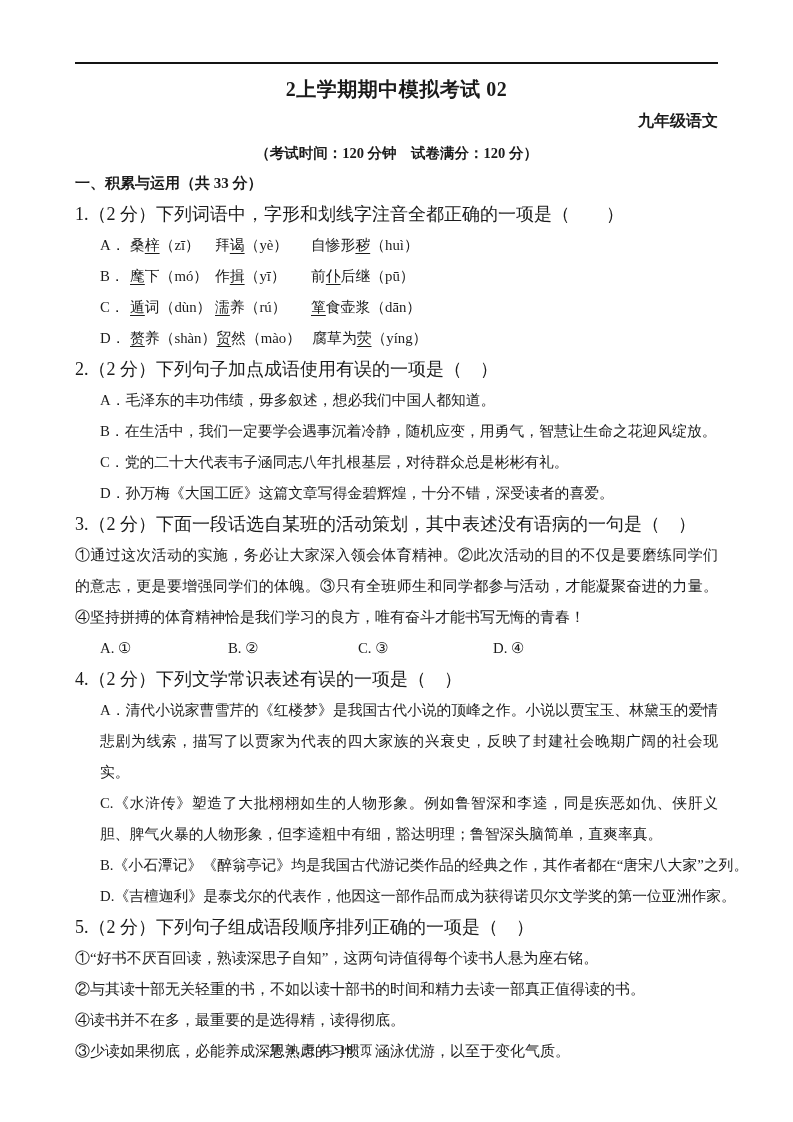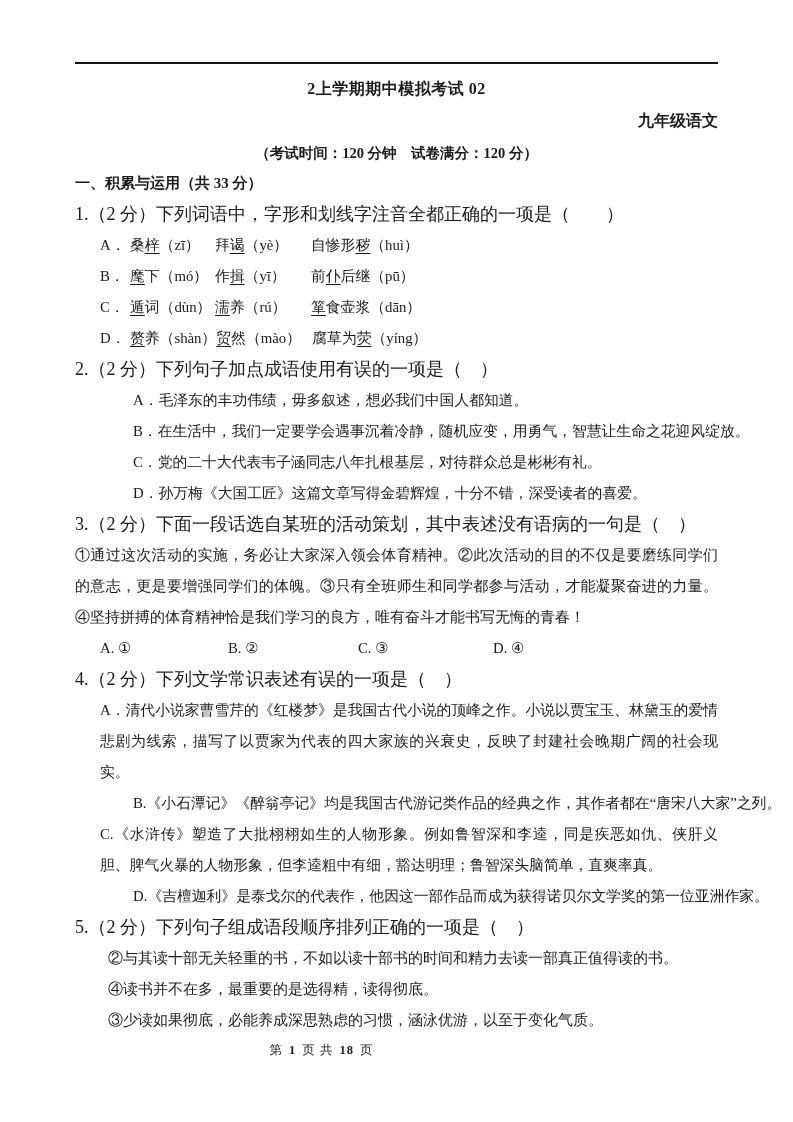--- a/index.html
+++ b/index.html
@@ -3,27 +3,27 @@
 <meta charset="utf-8">
 <style>
   html,body{margin:0;padding:0;}
   body{
     width:793px;height:1122px;position:relative;background:#ffffff;
     font-family:"Liberation Serif","DejaVu Serif",serif;
     color:#1b1b1b;overflow:hidden;
   }
   .content{position:absolute;left:75px;top:62px;width:643px;}
   .rule{height:2px;background:#141414;margin-bottom:10px;}
-  .title{text-align:center;font-weight:bold;font-size:16px;line-height:30px;letter-spacing:.5px;}
+  .title{text-align:center;font-weight:bold;font-size:20px;line-height:30px;letter-spacing:.5px;}
   .subject{text-align:right;font-weight:bold;font-size:16px;line-height:34px;}
   .exam-info{text-align:center;font-weight:bold;font-size:14.5px;line-height:30px;}
   .section{font-weight:bold;font-size:15px;line-height:31px;}
   .stem{font-size:18px;line-height:31px;}
   .q-option{font-size:14.8px;line-height:31px;padding-left:25px;text-align:justify;}
-  .nowrap{white-space:nowrap;margin-left:33px;}
+  .nowrap{white-space:nowrap;}
   .q1row{font-size:14.8px;line-height:31px;padding-left:25px;white-space:nowrap;}
   .q1row .lab{display:inline-block;min-width:30px;}
   .q1row .t1{display:inline-block;min-width:85px;}
   .q1row .t2{display:inline-block;min-width:96px;}
   .u{text-decoration:underline;text-underline-offset:3px;}
   .para{font-size:15px;line-height:31px;text-align:justify;}
   .choices{font-size:14.8px;line-height:31px;padding-left:25px;white-space:nowrap;}
   .choices .c{display:inline-block;}
   .choices .c1{width:128px;}
   .choices .c2{width:130px;}
@@ -74,27 +74,28 @@
     <div class="stem">3.（2 分）下面一段话选自某班的活动策划，其中表述没有语病的一句是（　）</div>
     <div class="para">①通过这次活动的实施，务必让大家深入领会体育精神。②此次活动的目的不仅是要磨练同学们的意志，更是要增强同学们的体魄。③只有全班师生和同学都参与活动，才能凝聚奋进的力量。④坚持拼搏的体育精神恰是我们学习的良方，唯有奋斗才能书写无悔的青春！</div>
     <div class="choices">
       <span class="c c1">A. ①</span><span class="c c2">B. ②</span><span class="c c3">C. ③</span><span class="c">D. ④</span>
     </div>
   </div>
 
   <div>
     <div class="stem">4.（2 分）下列文学常识表述有误的一项是（　）</div>
     <div class="q-option">A．清代小说家曹雪芹的《红楼梦》是我国古代小说的顶峰之作。小说以贾宝玉、林黛玉的爱情悲剧为线索，描写了以贾家为代表的四大家族的兴衰史，反映了封建社会晚期广阔的社会现实。</div>
+    <div class="q-option">C.《水浒传》塑造了大批栩栩如生的人物形象。例如鲁智深和李逵，同是疾恶如仇、侠肝义胆、脾气火暴的人物形象，但李逵粗中有细，豁达明理；鲁智深头脑简单，直爽率真。</div>
     <div class="q-option nowrap">B.《小石潭记》《醉翁亭记》均是我国古代游记类作品的经典之作，其作者都在“唐宋八大家”之列。</div>
-    <div class="q-option">C.《水浒传》塑造了大批栩栩如生的人物形象。例如鲁智深和李逵，同是疾恶如仇、侠肝义胆、脾气火暴的人物形象，但李逵粗中有细，豁达明理；鲁智深头脑简单，直爽率真。</div>
     <div class="q-option nowrap">D.《吉檀迦利》是泰戈尔的代表作，他因这一部作品而成为获得诺贝尔文学奖的第一位亚洲作家。</div>
   </div>
 
   <div>
     <div class="stem">5.（2 分）下列句子组成语段顺序排列正确的一项是（　）</div>
+    <div class="para nowrap">①“好书不厌百回读，熟读深思子自知”，这两句诗值得每个读书人悬为座右铭。</div>
     <div class="para nowrap">②与其读十部无关轻重的书，不如以读十部书的时间和精力去读一部真正值得读的书。</div>
     <div class="para nowrap">④读书并不在多，最重要的是选得精，读得彻底。</div>
     <div class="para nowrap">③少读如果彻底，必能养成深思熟虑的习惯，涵泳优游，以至于变化气质。</div>
   </div>
 </div>
 
 <div class="footer">
   <span>第</span><span class="num">1</span><span>页 共</span><span class="num">18</span><span>页</span>
 </div>
 

